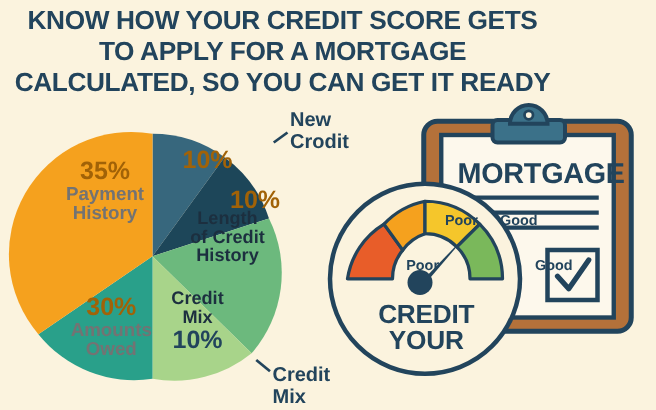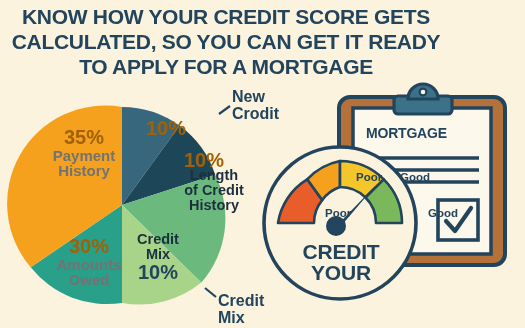--- a/index.html
+++ b/index.html
@@ -107,36 +107,36 @@
     color: #22445c;
     letter-spacing: -0.2px;
     pointer-events: none;
   }
   #gauge-title span { display: block; }
 
   
   #mortgage-heading {
     position: absolute;
     font-weight: bold;
-    font-size: 14px;
+    font-size: 23px;
     color: #22445c;
     letter-spacing: -0.2px;
     pointer-events: none;
     white-space: nowrap;
   }
 </style>
 </head>
 <body>
 
 <div id="infographic">
 
   <div id="title-block">
     <span class="tline">KNOW HOW YOUR CREDIT SCORE GETS</span>
+    <span class="tline">TO APPLY FOR A MORTGAGE</span>
     <span class="tline">CALCULATED, SO YOU CAN GET IT READY</span>
-    <span class="tline">TO APPLY FOR A MORTGAGE</span>
   </div>
 
   <svg id="art" viewBox="0 0 525 328">
 
     <g>
 
       <rect x="339" y="97" width="166" height="168" rx="11" ry="11" fill="#b4713a" stroke="#22445c" stroke-width="4"></rect>
 
       <rect x="353" y="108" width="138" height="146" fill="#fdf8ec" stroke="#22445c" stroke-width="3.5"></rect>
 
@@ -193,21 +193,21 @@
   </svg>
 
   <div class="pie-label" style="left:138px; top:118px; width:56px;">
     <span class="pl-pct">10%</span>
   </div>
 
   <div class="pie-label" style="left:176px; top:150px; width:56px;">
     <span class="pl-pct">10%</span>
   </div>
 
-  <div class="pie-label" style="left:172px; top:168px; width:84px;">
+  <div class="pie-label" style="left:140px; top:168px; width:84px;">
     <span class="pl-name">Length</span>
     <span class="pl-name">of Credit</span>
     <span class="pl-name">History</span>
   </div>
 
   <div class="pie-label" style="left:122px; top:232px; width:72px;">
     <span class="pl-name">Credit</span>
     <span class="pl-name">Mix</span>
     <span class="pl-pct-dark">10%</span>
   </div>

